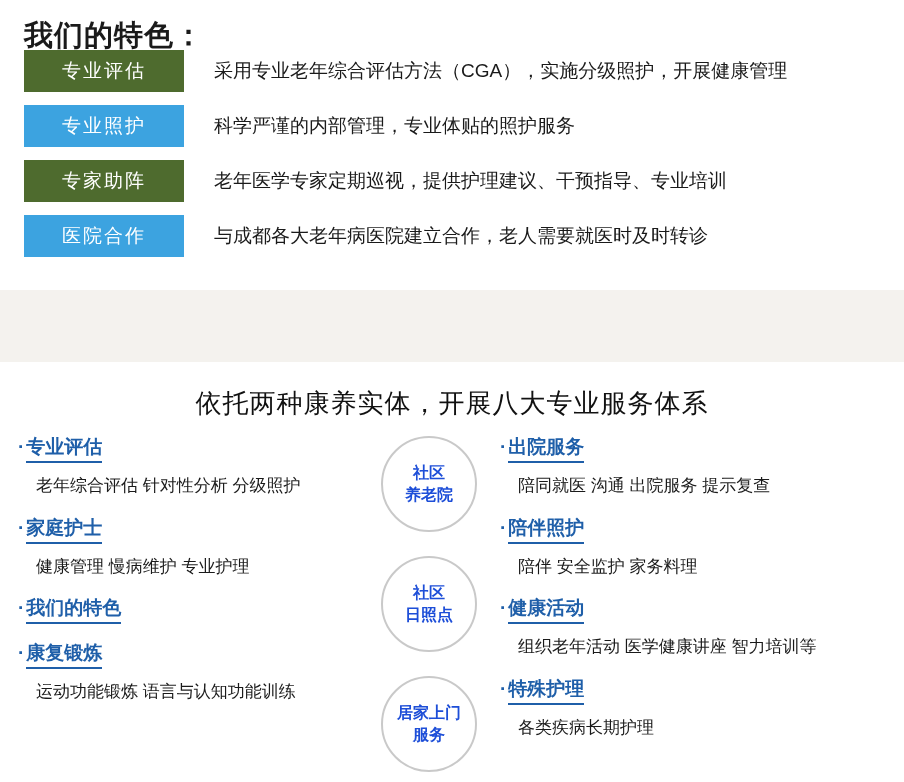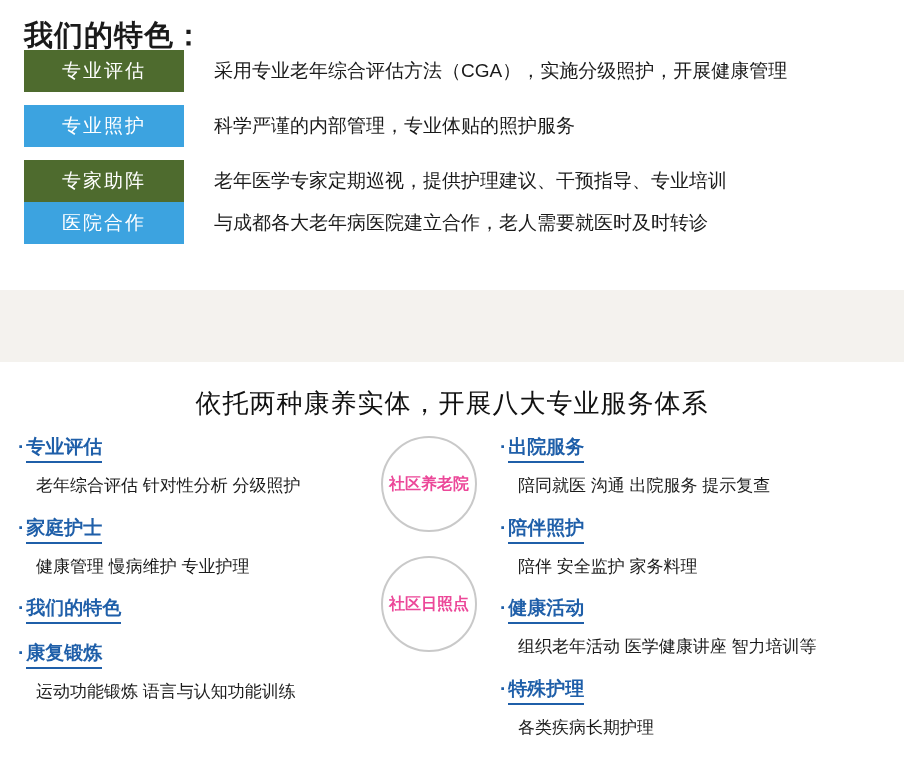--- a/index.html
+++ b/index.html
@@ -141,26 +141,26 @@
     height: 340px;
   }
   .circle {
     position: absolute;
     left: 0;
     width: 96px;
     height: 96px;
     border-radius: 50%;
     border: 2px solid #c9c9c9;
     display: flex;
-    flex-direction: row;
+    flex-direction: column;
     align-items: center;
     justify-content: center;
     font-size: 16px;
     font-weight: bold;
-    color: #ec4899;
+    color: #1d4ed8;
     line-height: 1.35;
     background: #ffffff;
     box-sizing: border-box;
   }
   .circle span { display: block; }
   .circle-1 { top: 4px; }
   .circle-2 { top: 124px; }
   .circle-3 { top: 244px; }
 </style>
 </head>
@@ -177,21 +177,21 @@
   <div class="feature-row" style="top:160px;">
     <div class="feature-tag" style="background:#4e6b2e;">专家助阵</div>
     <div class="feature-desc">老年医学专家定期巡视，提供护理建议、干预指导、专业培训</div>
   </div>
 
   <div class="feature-row" style="top:105px;">
     <div class="feature-tag" style="background:#3ca3e0;">专业照护</div>
     <div class="feature-desc">科学严谨的内部管理，专业体贴的照护服务</div>
   </div>
 
-  <div class="feature-row" style="top:202px;">
+  <div class="feature-row" style="top:215px;">
     <div class="feature-tag" style="background:#3ca3e0;">医院合作</div>
     <div class="feature-desc">与成都各大老年病医院建立合作，老人需要就医时及时转诊</div>
   </div>
 </div>
 
 <div class="band"></div>
 
 <div class="bottom-section">
   <div class="bottom-title">依托两种康养实体，开展八大专业服务体系</div>
 
@@ -268,13 +268,17 @@
 
 <div class="circles">
   <div class="circle circle-1">
     <span>社区</span>
     <span>养老院</span>
   </div>
   <div class="circle circle-2">
     <span>社区</span>
     <span>日照点</span>
   </div>
+  <div class="circle circle-3">
+    <span>居家上门</span>
+    <span>服务</span>
+  </div>
 </div>
 
 </body></html>

